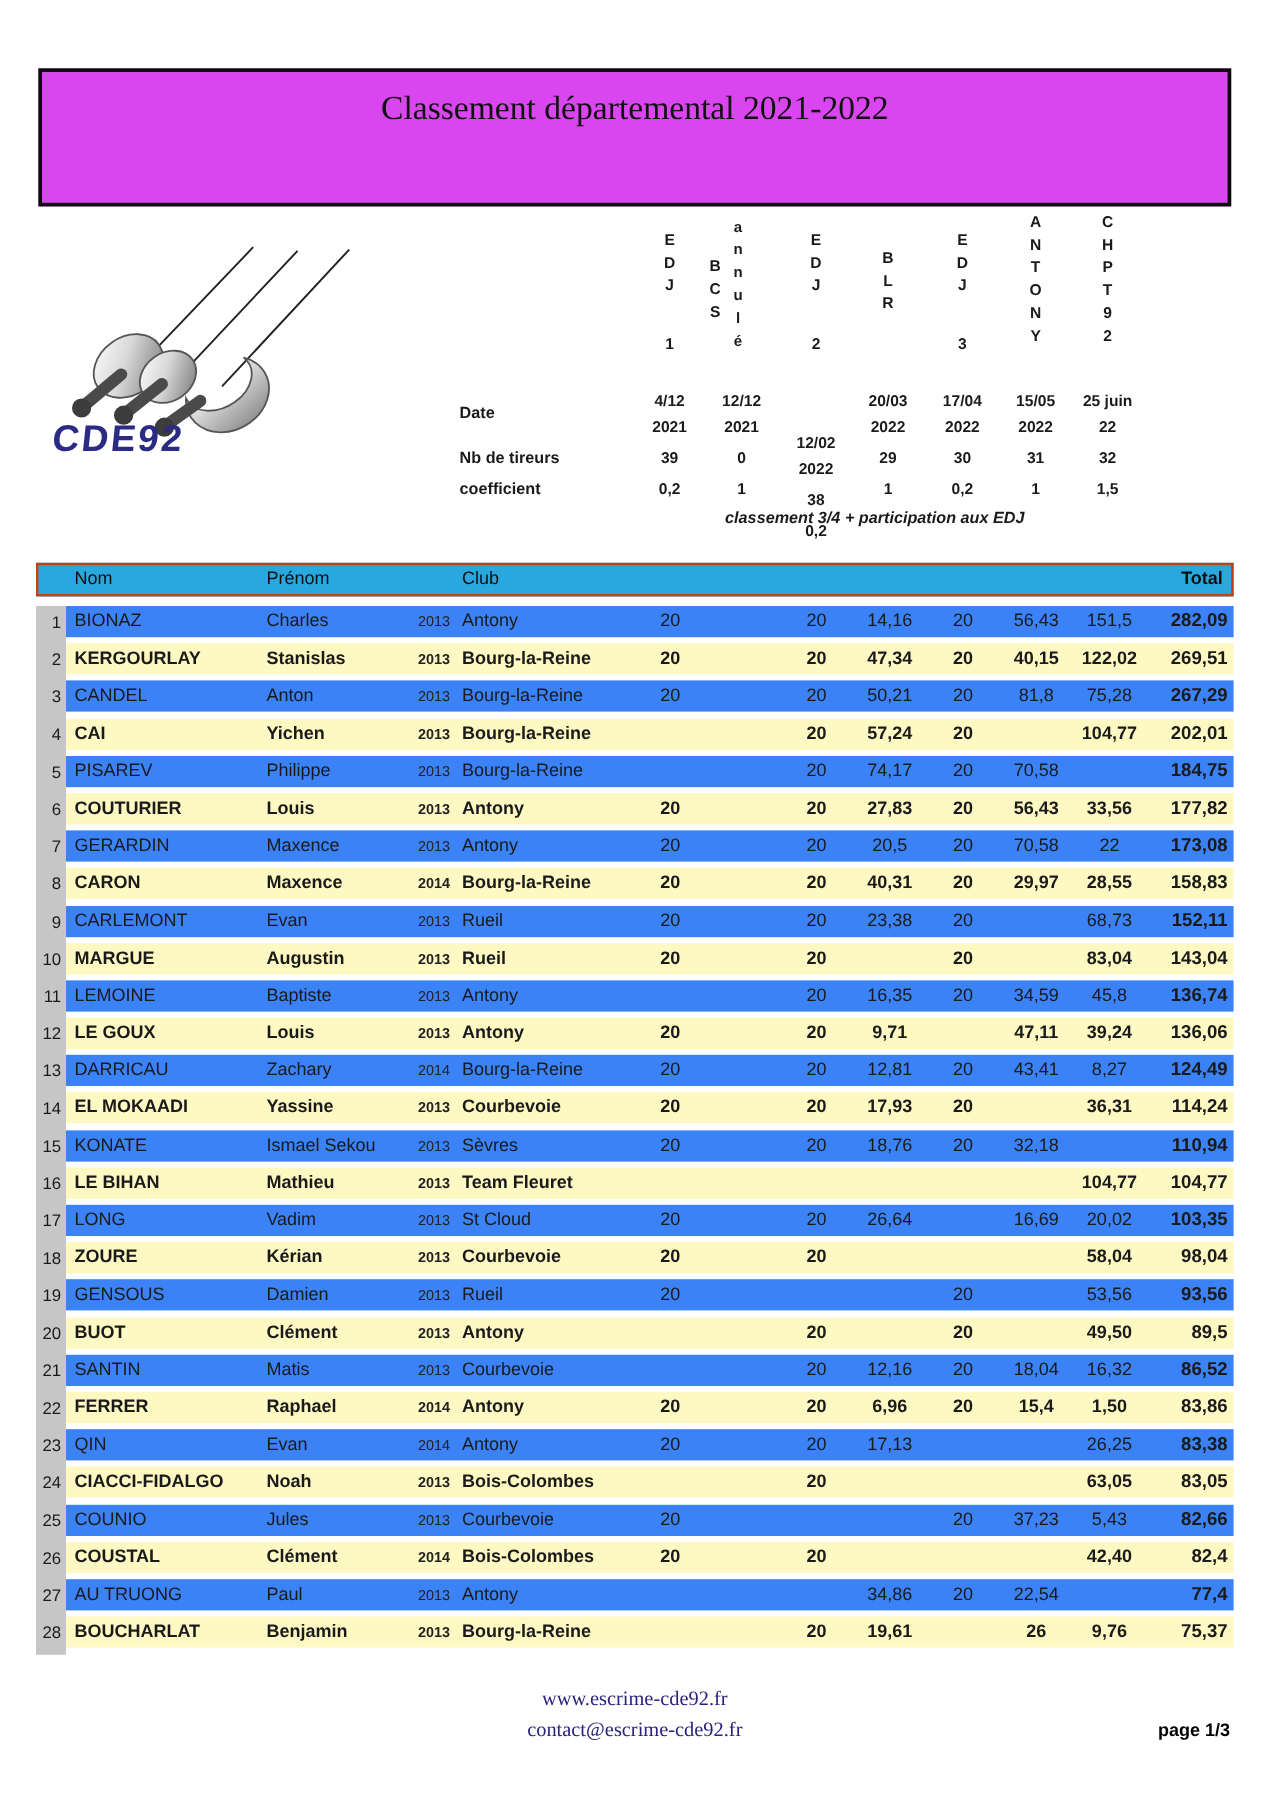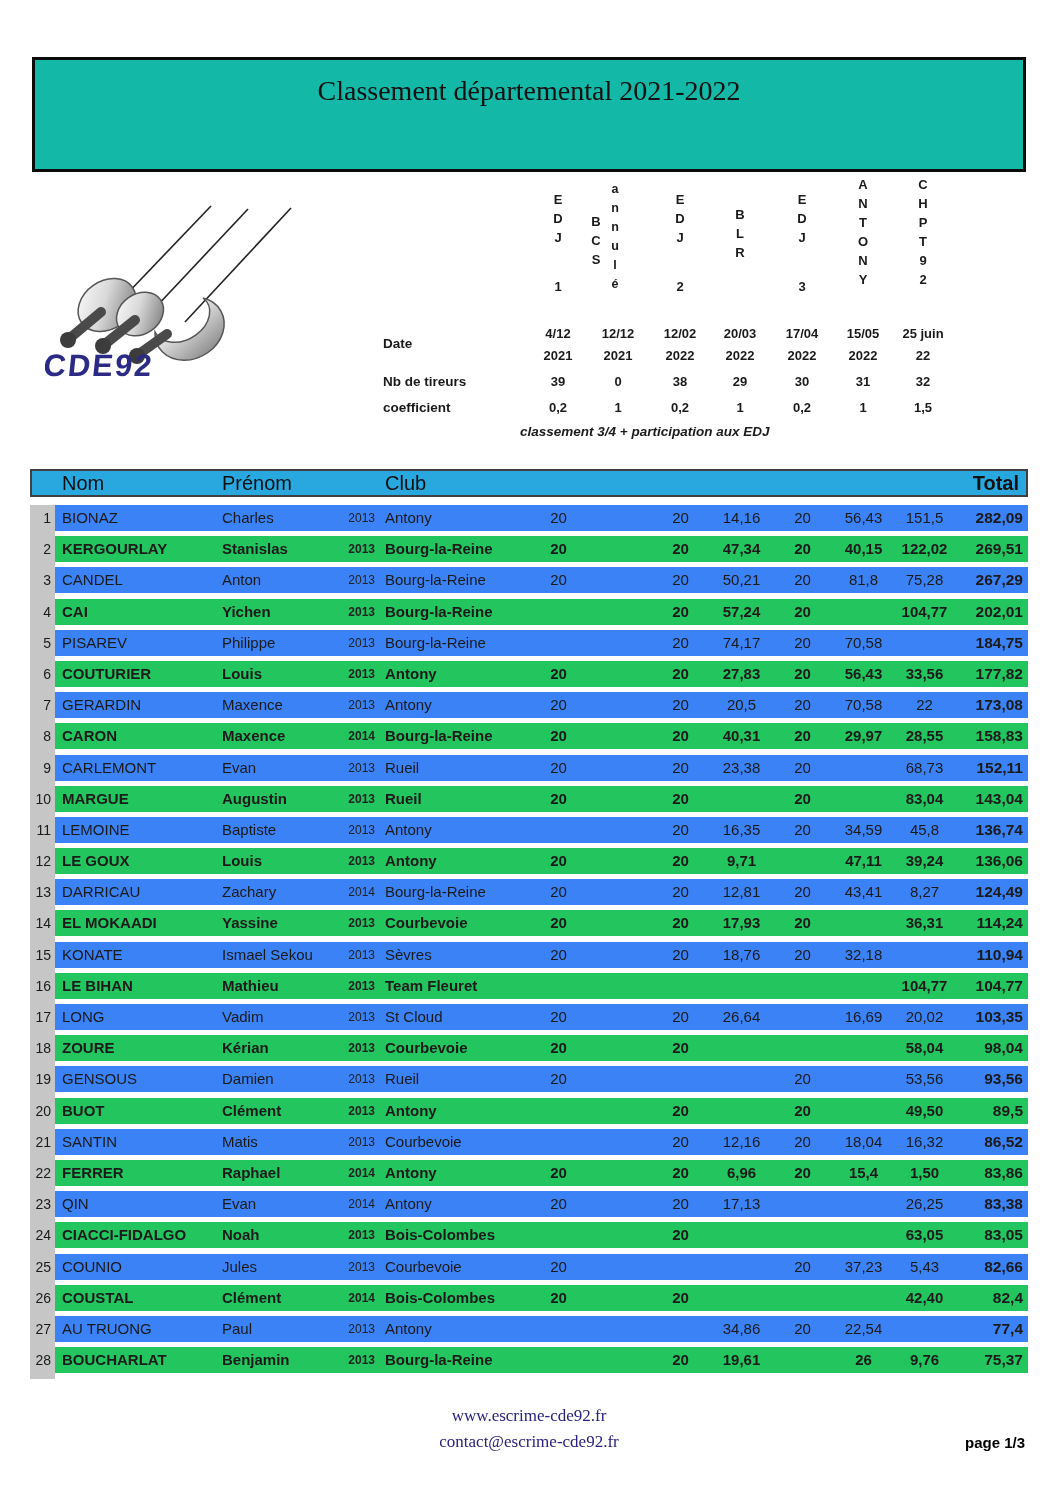--- a/index.html
+++ b/index.html
@@ -3,21 +3,21 @@
 <meta charset="utf-8">
 <style>
   html,body{margin:0;padding:0;}
   body{
     width:1058px;height:1497px;position:relative;background:#ffffff;
     font-family:"Liberation Sans",sans-serif;color:#1a1a1a;overflow:hidden;
   }
   
   .title-box{
     position:absolute;left:32px;top:57px;width:988px;height:109px;
-    background:#14b8a6;border:3px solid #0b0b0b;text-align:center;
+    background:#d946ef;border:3px solid #0b0b0b;text-align:center;
     font-family:"Liberation Serif",serif;color:#111;
   }
   .title-line1{margin-top:14px;font-size:28px;line-height:34px;}
   .title-line2{margin-top:18px;font-size:27px;line-height:32px;}
   
   .logo{position:absolute;left:45px;top:182px;width:330px;height:208px;}
   
   .vcol{position:absolute;display:flex;}
   .stack{display:flex;flex-direction:column;align-items:center;width:40px;}
   .stack .vchar{font-size:13px;font-weight:bold;line-height:19px;text-align:center;}
@@ -35,45 +35,45 @@
   
   .meta-label{position:absolute;left:383px;font-size:13.5px;font-weight:bold;}
   .lbl-date{top:336px;}
   .lbl-nb{top:374px;}
   .lbl-coef{top:400px;text-align:right;}
   .dval,.nval,.cval{position:absolute;width:60px;text-align:center;font-size:13px;font-weight:bold;}
   .dval div{line-height:22px;}
   .dval{top:323px;}
   .nval{top:374px;}
   .cval{top:400px;}
-  .dcol-0{left:528px;} .dcol-1{left:588px;} .dcol-2{left:650px;} .dcol-3{left:710px;}
+  .dcol-0{left:528px;} .dcol-1{left:588px;} .dcol-2{left:650px;margin-top:35px;} .dcol-3{left:710px;}
   .dcol-4{left:772px;} .dcol-5{left:833px;} .dcol-6{left:893px;}
   .note{
-    position:absolute;left:520px;top:424px;width:370px;
+    position:absolute;left:544px;top:424px;width:370px;text-align:center;
     font-size:13.5px;font-weight:bold;font-style:italic;
   }
   
   .thead{
     position:absolute;left:30px;top:469px;width:998px;height:28px;box-sizing:border-box;
-    background:#29a8e0;border:2px solid #404040;font-size:20px;color:#101010;
+    background:#29a8e0;border:2px solid #c2410c;font-size:15px;color:#101010;
   }
   .thead span{position:absolute;line-height:24px;}
   .th-nom{left:30px;} .th-prenom{left:190px;} .th-club{left:353px;}
   .th-total{right:7px;font-weight:bold;}
   
   .rankband{position:absolute;left:30px;top:505px;width:25px;height:874px;background:#c6c6c6;}
   .rows{position:absolute;left:30px;top:505px;width:998px;}
   .row{display:flex;height:31.2px;align-items:flex-start;}
   .rank{
     width:25px;height:26px;line-height:26px;box-sizing:border-box;
     text-align:right;padding-right:4px;font-size:14px;
   }
   .rest{display:flex;flex:1;height:26px;line-height:26px;font-size:15px;}
   .row:not(.alt) .rest{background:#3b82f6;}
-  .row.alt .rest{background:#22c55e;font-weight:bold;}
+  .row.alt .rest{background:#fef9c3;font-weight:bold;}
   .c-nom{width:167px;box-sizing:border-box;padding-left:7px;white-space:nowrap;overflow:hidden;}
   .c-prenom{width:115px;box-sizing:border-box;white-space:nowrap;}
   .c-year{width:38px;text-align:right;font-size:12px;color:#222;}
   .c-club{width:153px;box-sizing:border-box;padding-left:10px;white-space:nowrap;overflow:hidden;}
   .c-score{width:61px;text-align:center;}
   .c-total{width:73px;box-sizing:border-box;text-align:right;padding-right:5px;font-weight:bold;font-size:15.5px;}
   
   .footer-links{position:absolute;left:30px;width:998px;text-align:center;
     font-family:"Liberation Serif",serif;font-size:17px;color:#29217d;}
   .f-site{top:1406px;}

